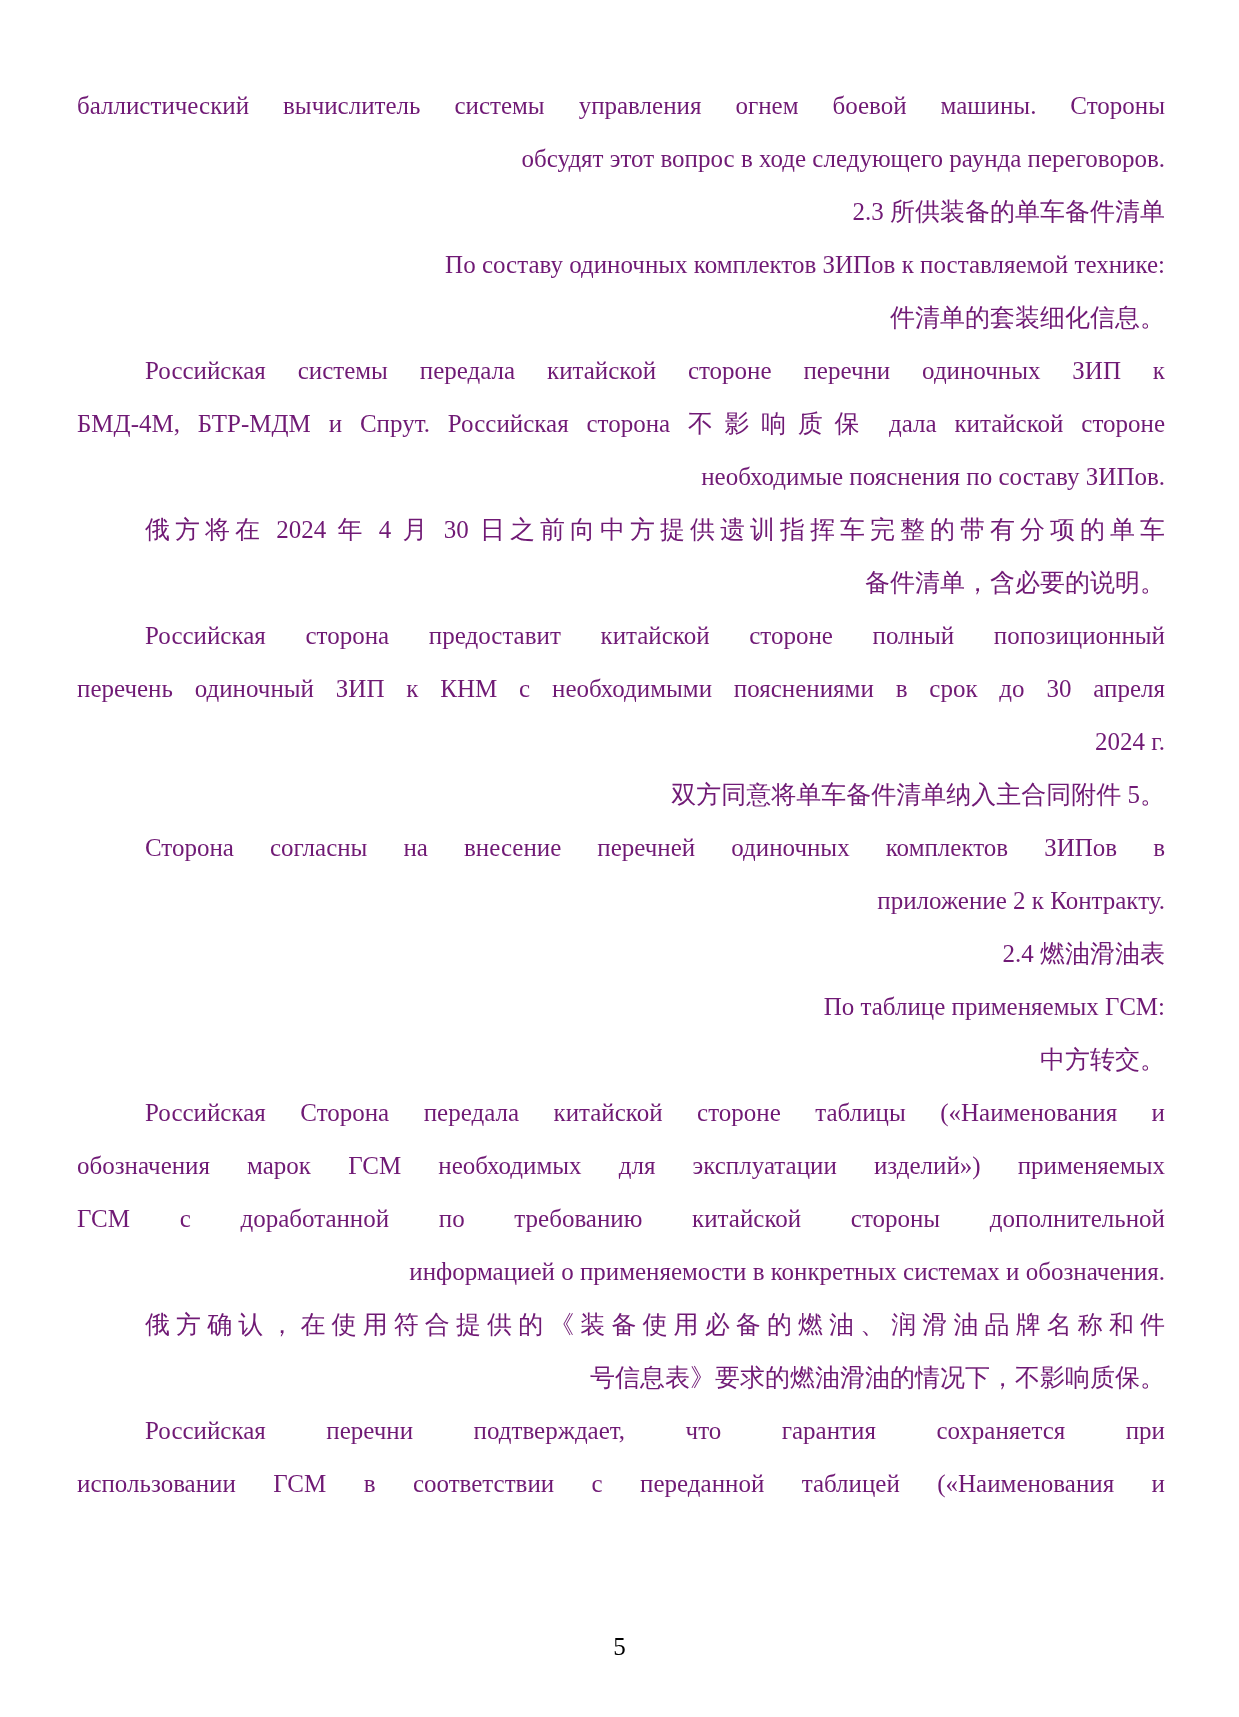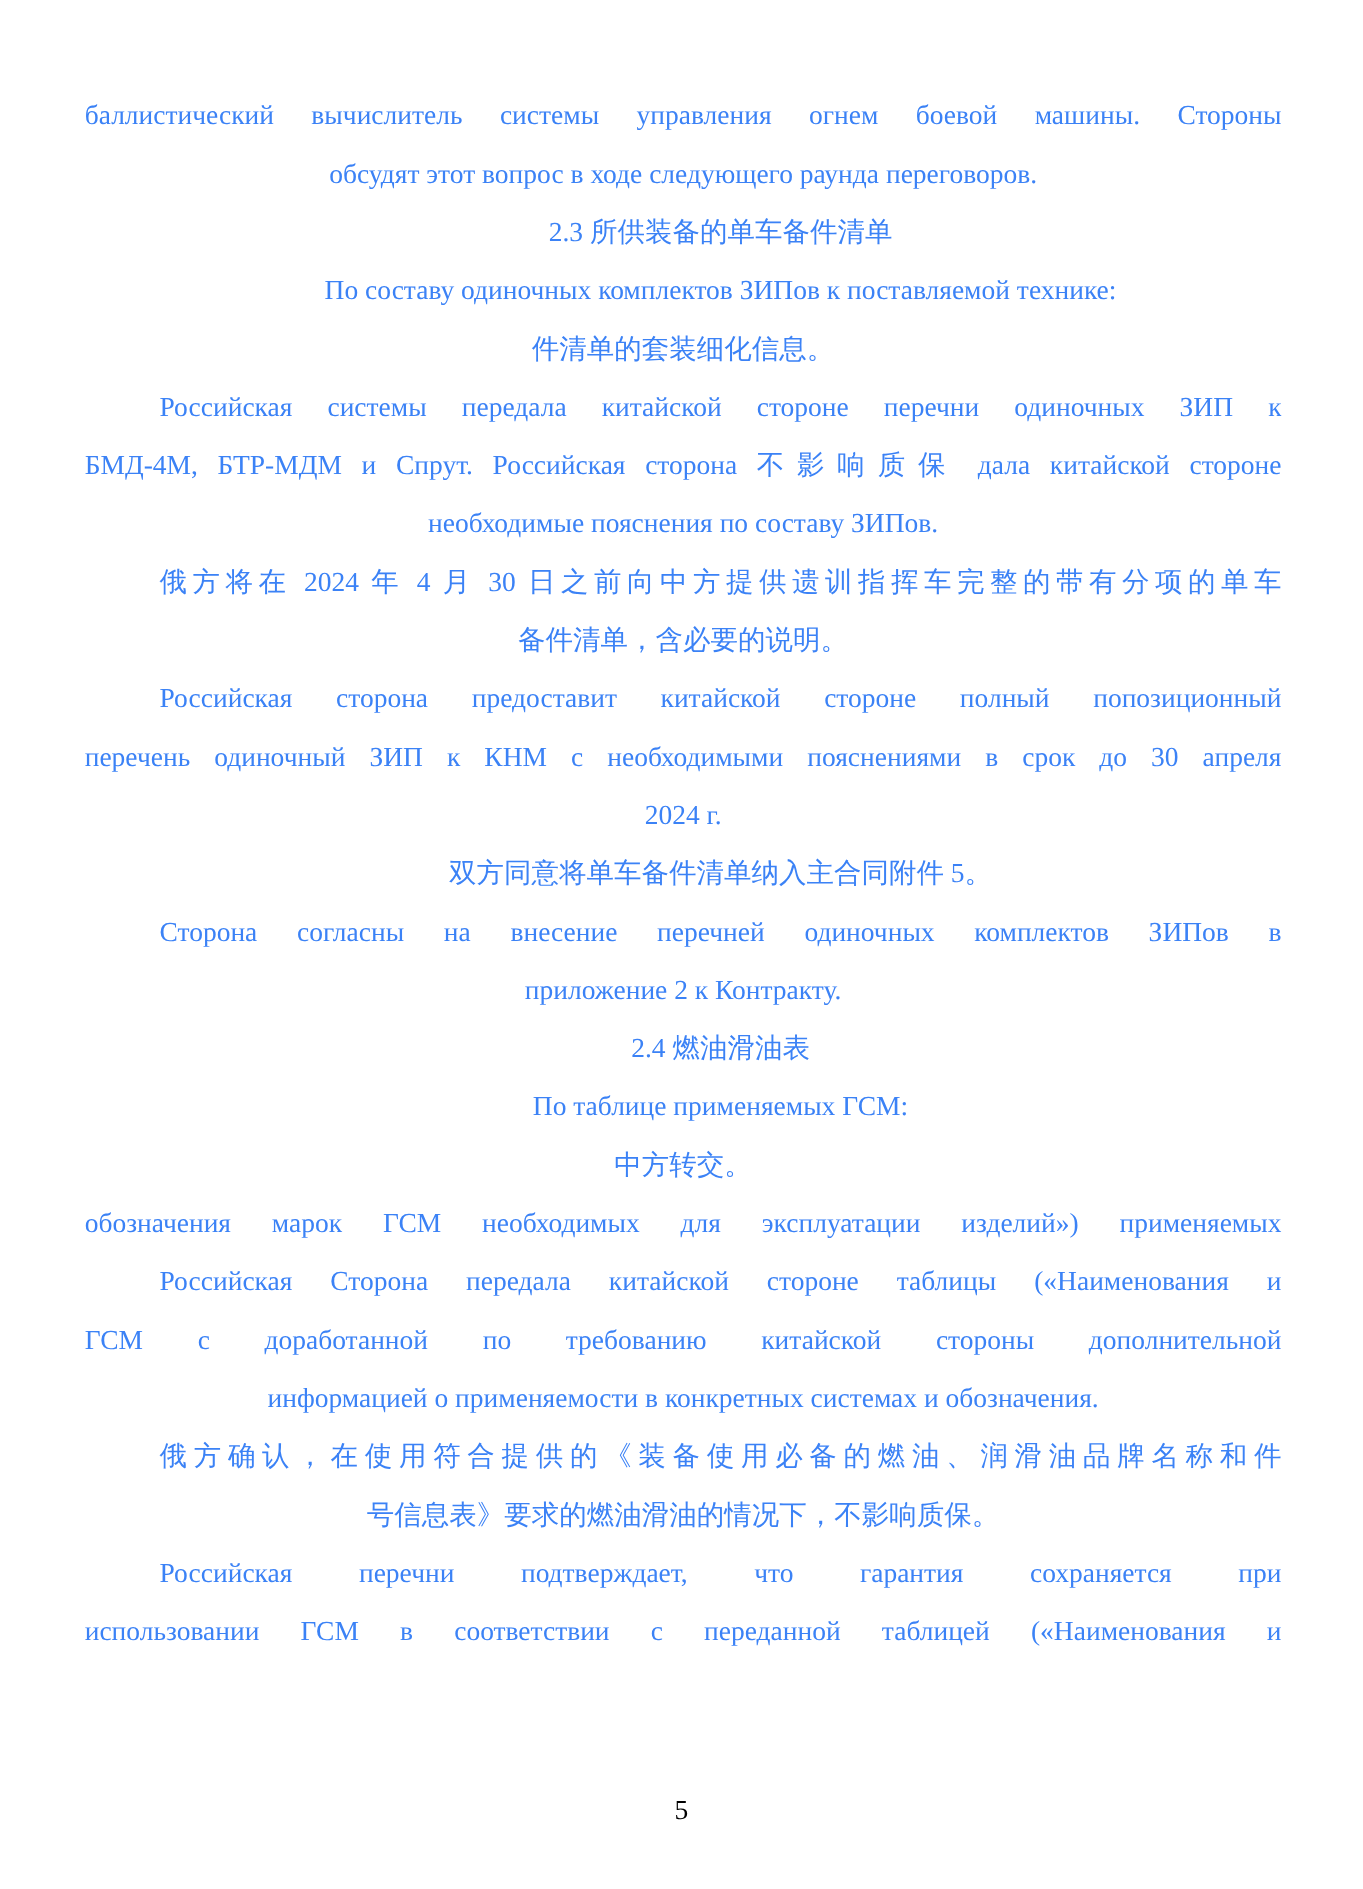--- a/index.html
+++ b/index.html
@@ -16,27 +16,27 @@
     overflow: hidden;
     font-family: "Liberation Serif", "DejaVu Serif", serif;
   }
   .doc {
     position: absolute;
     left: 77px;
     top: 79px;
     width: 1088px;
     font-size: 25px;
     line-height: 53px;
-    color: #3b82f6;
+    color: #701a75;
   }
   .ln {
     min-height: 53px;
     white-space: normal;
     overflow: hidden;
-    text-align: center;
+    text-align: right;
   }
   
   .ind {
     padding-left: 68px;
   }
   
   .jst {
     text-align: justify;
     text-align-last: justify;
   }
@@ -67,22 +67,22 @@
   <div class="ln">备件清单，含必要的说明。</div>
   <div class="ln ind jst">Российская сторона предоставит китайской стороне полный попозиционный</div>
   <div class="ln jst">перечень одиночный ЗИП к КНМ с необходимыми пояснениями в срок до 30 апреля</div>
   <div class="ln">2024 г.</div>
   <div class="ln ind">双方同意将单车备件清单纳入主合同附件 5。</div>
   <div class="ln ind jst">Сторона согласны на внесение перечней одиночных комплектов ЗИПов в</div>
   <div class="ln">приложение 2 к Контракту.</div>
   <div class="ln ind">2.4 燃油滑油表</div>
   <div class="ln ind">По таблице применяемых ГСМ:</div>
   <div class="ln">中方转交。</div>
+  <div class="ln ind jst">Российская Сторона передала китайской стороне таблицы («Наименования и</div>
   <div class="ln jst">обозначения марок ГСМ необходимых для эксплуатации изделий») применяемых</div>
-  <div class="ln ind jst">Российская Сторона передала китайской стороне таблицы («Наименования и</div>
   <div class="ln jst">ГСМ с доработанной по требованию китайской стороны дополнительной</div>
   <div class="ln">информацией о применяемости в конкретных системах и обозначения.</div>
   <div class="ln ind jst">俄方确认，在使用符合提供的《装备使用必备的燃油、润滑油品牌名称和件</div>
   <div class="ln">号信息表》要求的燃油滑油的情况下，不影响质保。</div>
   <div class="ln ind jst">Российская перечни подтверждает, что гарантия сохраняется при</div>
   <div class="ln jst">использовании ГСМ в соответствии с переданной таблицей («Наименования и</div>
 </div>
 
 <div class="footer">5</div>
 

